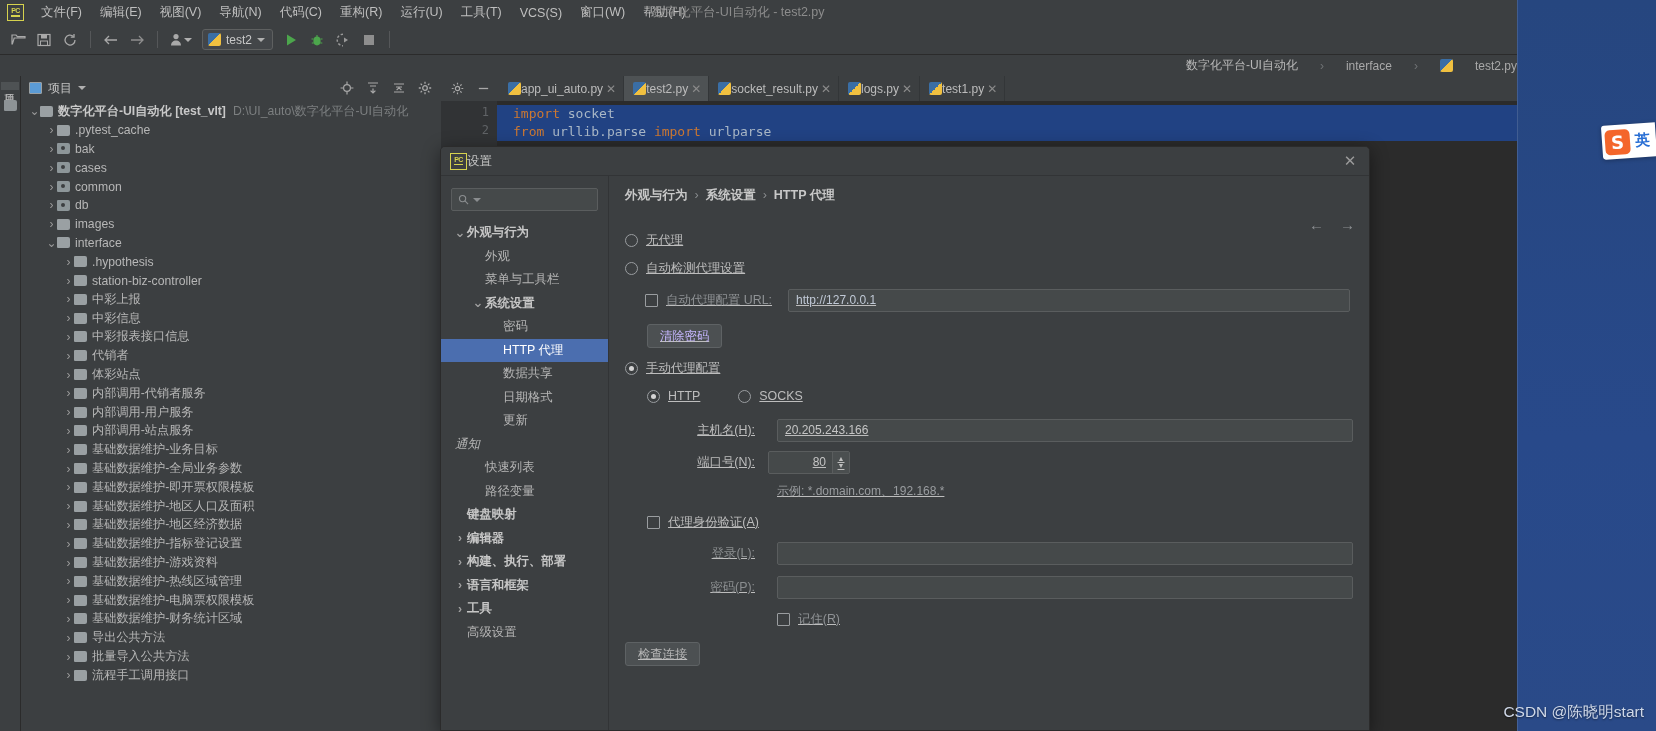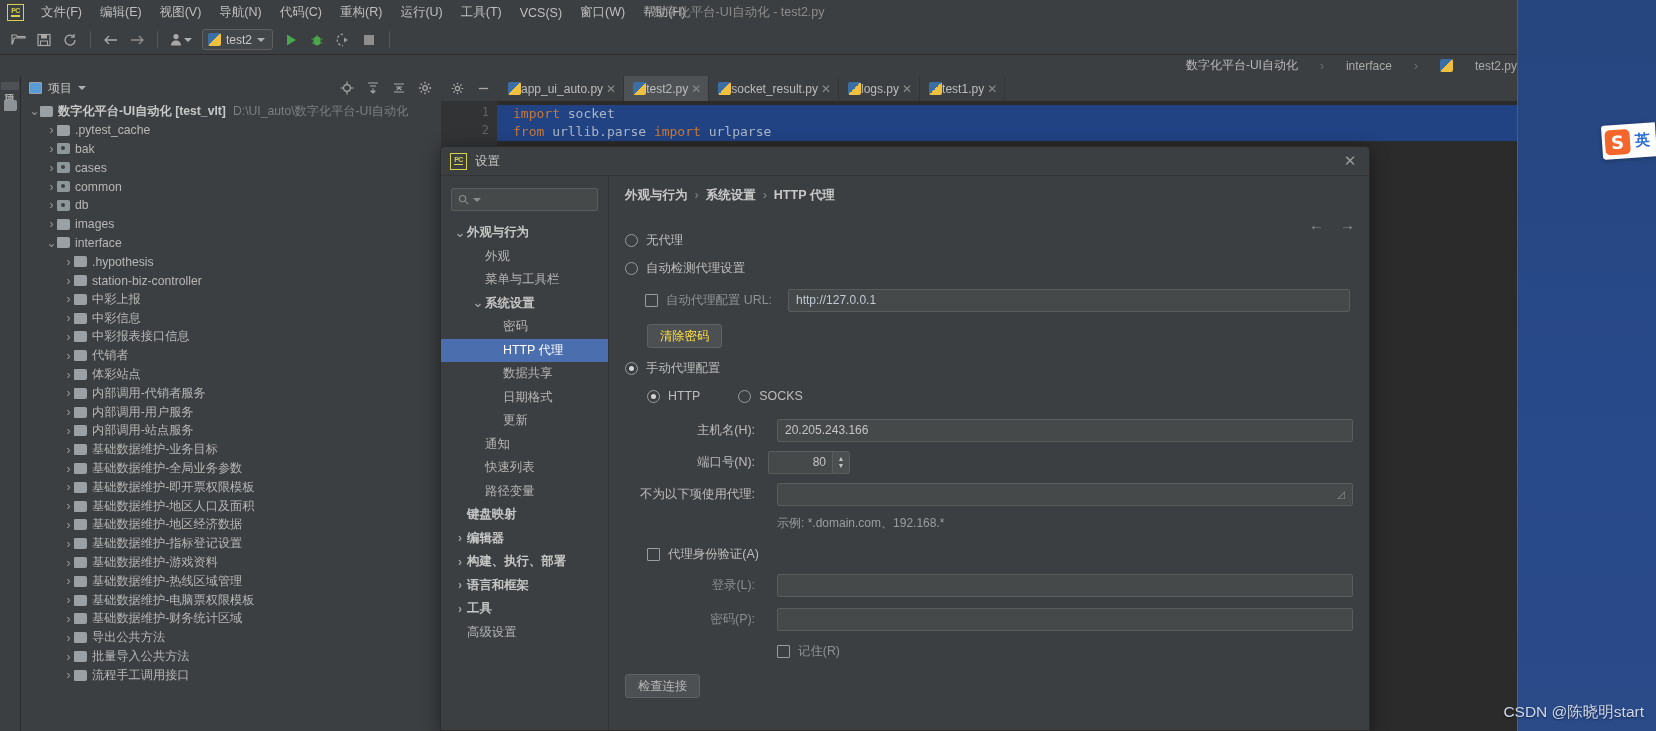--- a/index.html
+++ b/index.html
@@ -149,21 +149,21 @@
   
   .dialog {
     position: absolute; left: 440px; top: 146px; width: 930px; height: 585px;
     background: #3c3f41; border: 1px solid #2b2b2b;
     border-radius: 5px 5px 0 0;
     box-shadow: 0 4px 18px rgba(0,0,0,0.45);
     display: flex; flex-direction: column; overflow: hidden;
   }
   .dlg-title {
     height: 29px; background: #3c3f41; display: flex; align-items: center;
-    padding: 0 6px 0 9px; gap: 8px; border-bottom: 1px solid #323436;
+    padding: 0 6px 0 9px; gap: 0; border-bottom: 1px solid #323436;
   }
   .dlg-title .t { font-size: 12.5px; color: #c4c4c4; }
   .dlg-close { margin-left: auto; width: 26px; height: 26px; display: flex;
     align-items:center;justify-content:center;color:#9b9b9b;font-size:15px; }
   .dlg-body { flex: 1; display: flex; }
 
   .dlg-left { width: 188px; background: #3c3f41; border-right: 1px solid #323436;
     display:flex; flex-direction: column; }
   .search-box {
     margin: 12px 10px 10px 10px; height: 23px; background: #45494a;
@@ -178,21 +178,21 @@
 
   .dlg-right { flex: 1; background: #3c3f41; position: relative; }
   .crumbs {
     height: 38px; display: flex; align-items: center; padding-left: 16px; gap: 7px;
     font-size: 12.5px; font-weight: bold; color: #c8c8c8;
   }
   .crumbs .s { color: #8a8d8f; font-weight: normal; }
   .nav-arrows { position: absolute; right: 14px; top: 40px; display: flex; gap: 16px;
     color:#8d9093; font-size: 15px; }
 
-  .form { padding: 4px 16px 0 16px; font-size: 12.4px; color: #bdbdbd; }
+  .form { padding: 4px 16px 0 16px; font-size: 12.4px; color: #bdbdbd; text-decoration: underline; }
   .radio {
     width: 13px; height: 13px; border-radius: 50%; border: 1px solid #9a9da0;
     background: #3c3f41; display: inline-block; flex: none; position: relative;
   }
   .radio.on::after {
     content: ''; position: absolute; left: 3px; top: 3px; width: 5px; height: 5px;
     border-radius: 50%; background: #d4d4d4;
   }
   .cbx {
     width: 13px; height: 13px; border: 1px solid #9a9da0; background: #3c3f41;
@@ -203,21 +203,21 @@
   .input {
     background: #45494a; border: 1px solid #5a5d5e; height: 23px; border-radius: 2px;
     color: #c0c9d6; font-size: 12px; display: flex; align-items: center; padding: 0 7px;
   }
   .input.plain { color: #c5c5c5; }
   .btn {
     background: #4c5052; border: 1px solid #5e6264; border-radius: 3px;
     height: 24px; padding: 0 12px; color: #b6b6b6; font-size: 12.3px;
     display: inline-flex; align-items: center; justify-content: center;
   }
-  .btn.dimmed { color: #fde047; }
+  .btn.dimmed { color: #c4b5fd; }
   .lbl-r { width: 130px; text-align: right; flex: none; }
   .hint { color: #9a9da0; font-size: 12px; }
   .spinner {
     display: flex; align-items: stretch; height: 23px; width: 82px;
     border: 1px solid #5a5d5e; border-radius: 2px; background: #45494a;
   }
   .spinner .v { flex:1; text-align: right; padding: 0 6px; font-size: 12px; color: #c5c5c5;
     display:flex;align-items:center;justify-content:flex-end; }
   .spinner .arrows { width: 17px; border-left: 1px solid #5a5d5e; background:#4b4f50;
     display:flex;flex-direction:column;align-items:center;justify-content:center;
@@ -648,21 +648,21 @@
               <span>数据共享</span>
             </div>
             <div class="srow" style="padding-left: 48px;">
               <span class="ar"></span>
               <span>日期格式</span>
             </div>
             <div class="srow" style="padding-left: 48px;">
               <span class="ar"></span>
               <span>更新</span>
             </div>
-            <div class="srow" style="padding-left: 30px;">
+            <div class="srow" style=" font-style: italic;">
               <span class="ar"></span>
               <span>通知</span>
             </div>
             <div class="srow" style="padding-left: 30px;">
               <span class="ar"></span>
               <span>快速列表</span>
             </div>
             <div class="srow" style="padding-left: 30px;">
               <span class="ar"></span>
               <span>路径变量</span>
@@ -754,27 +754,20 @@
             <span class="lbl-r">端口号(N):</span>
             <span class="spinner" style="margin-left:5px">
               <span class="v">80</span>
               <span class="arrows">
                 <span>▲</span>
                 <span>▼</span>
               </span>
             </span>
           </div>
 
-          <div class="frow" style="height:32px">
-            <span class="lbl-r">不为以下项使用代理:</span>
-            <span class="input plain" style="width:576px;margin-left:14px;justify-content:space-between">
-              <span></span>
-              <span style="color:#8f9295;font-size:10px">◿</span>
-            </span>
-          </div>
 
           <div class="frow" style="height:26px">
             <span class="lbl-r"></span>
             <span class="hint" style="margin-left:14px">示例: *.domain.com、192.168.*</span>
           </div>
 
           <div class="frow" style="margin-top:4px">
             <span class="cbx" style="margin-left:22px"></span>
             <span>代理身份验证(A)</span>
           </div>

